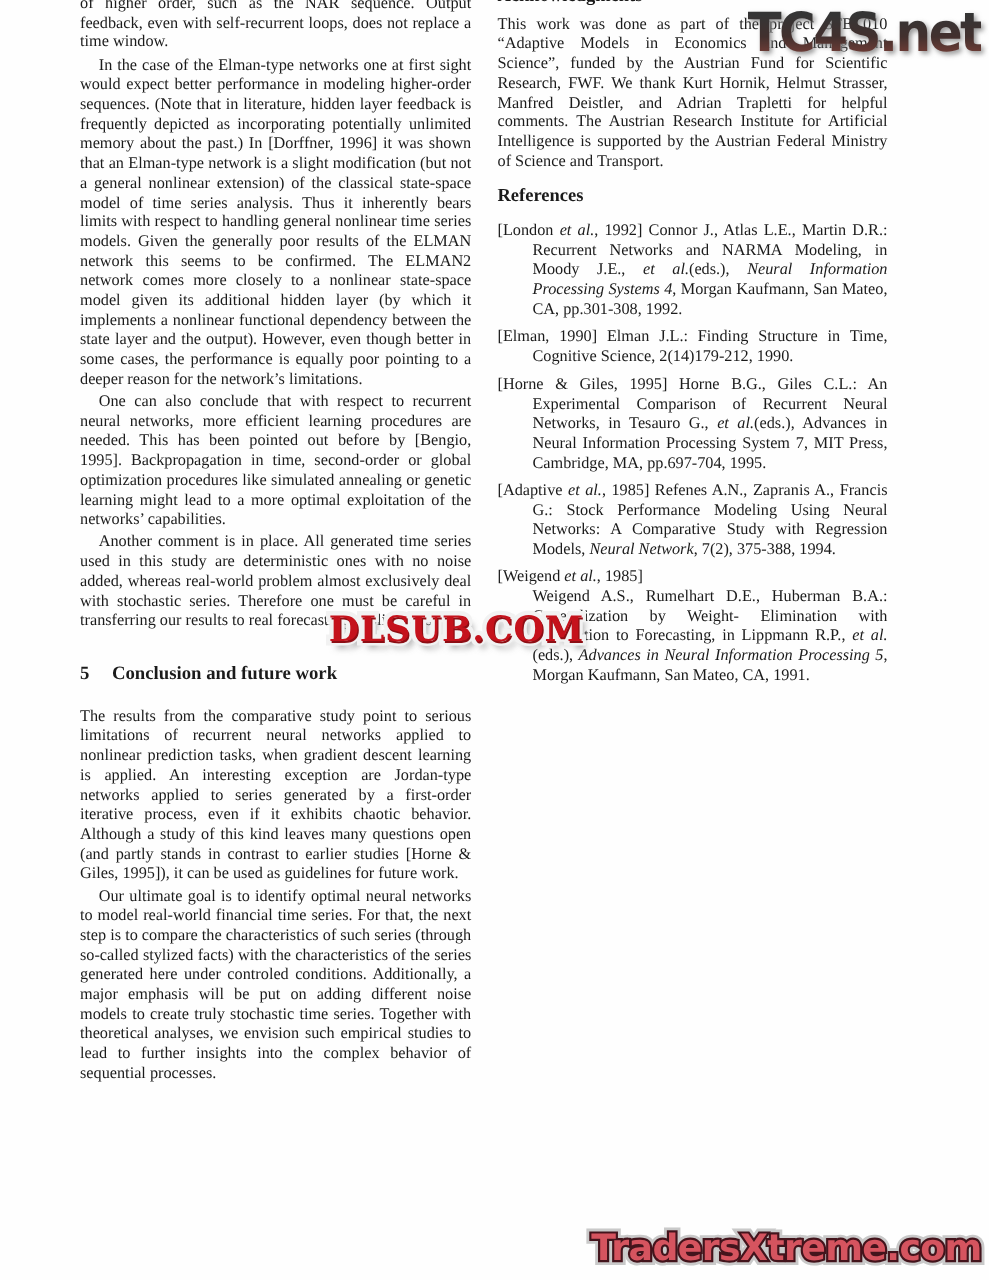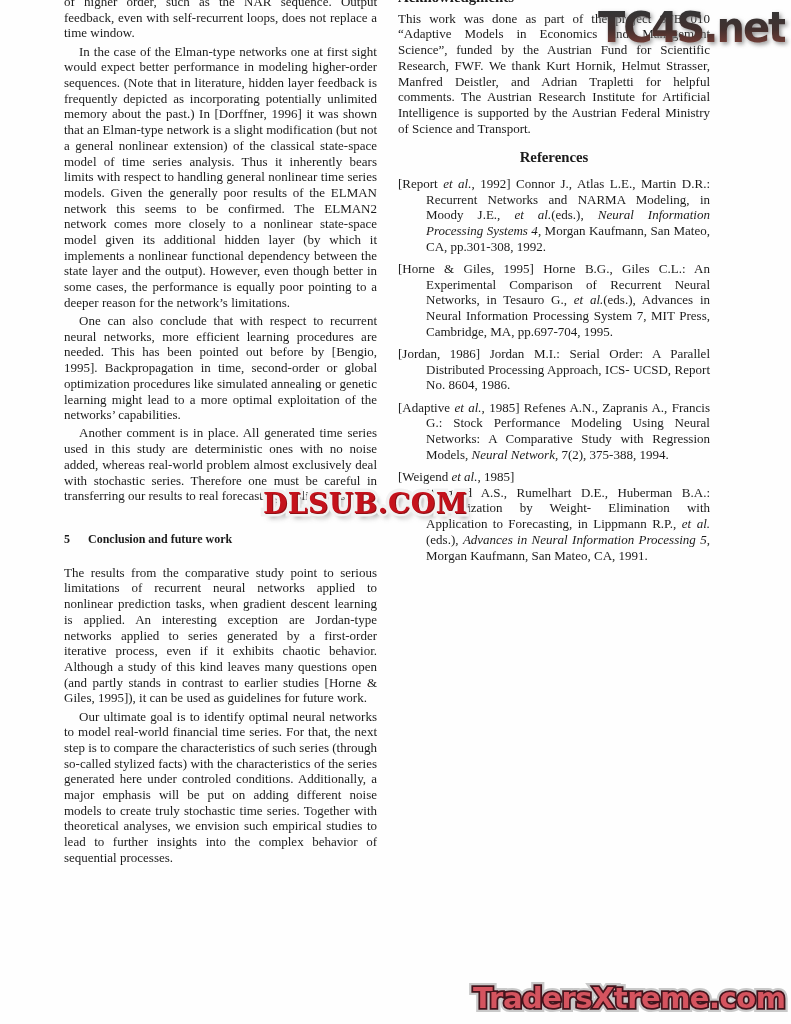--- a/index.html
+++ b/index.html
@@ -19,29 +19,29 @@
     line-height: 15.7px;
     text-align: justify;
   }
   .col-left  { left: 64px;  top: -6px;  width: 313px; }
   .col-right { left: 398px; top: -10px; width: 312px; }
 
   p.para { margin: 0 0 2.5px 0; }
   p.indent { text-indent: 15px; }
 
   .section-heading {
-    font-size: 12px;
+    font-size: 15px;
     font-weight: bold;
     margin: 28px 0 17px 0;
     text-align: left;
   }
   .section-number { margin-right: 18px; }
 
   .ack-heading  { font-size: 14.8px; font-weight: bold; margin: 0 0 5px 0; text-align: left; }
-  .refs-heading { font-size: 14.8px; font-weight: bold; margin: 14px 0 10px 0; text-align: center; }
+  .refs-heading { font-size: 14.8px; font-weight: bold; margin: 14px 0 10px 0; text-align: left; }
 
   .ref-entry {
     margin: 0 0 6.5px 0;
     padding-left: 28px;
     text-indent: -28px;
   }
   .ref-entry em { font-style: italic; }
 
   
   .wm { position: absolute; white-space: nowrap; }
@@ -129,23 +129,23 @@
         <p class="para indent">Our ultimate goal is to identify optimal neural networks to model real-world financial time series. For that, the next step is to compare the characteristics of such series (through so-called stylized facts) with the characteristics of the series generated here under controled conditions. Additionally, a major emphasis will be put on adding different noise models to create truly stochastic time series. Together with theoretical analyses, we envision such empirical studies to lead to further insights into the complex behavior of sequential processes.</p>
       </div>
   </div>
 
   <div class="col col-right">
     <h2 class="ack-heading">Acknowledgments</h2>
     <p class="para">This work was done as part of the project SFB 010 “Adaptive Models in Economics and Management Science”, funded by the Austrian Fund for Scientific Research, FWF. We thank Kurt Hornik, Helmut Strasser, Manfred Deistler, and Adrian Trapletti for helpful comments. The Austrian Research Institute for Artificial Intelligence is supported by the Austrian Federal Ministry of Science and Transport.</p>
 
     <h2 class="refs-heading">References</h2>
     <div id="refs">
-        <div class="ref-entry"><span>[Report </span><em>et al.</em><span>, 1992] Connor J., Atlas L.E., Martin D.R.: Recurrent Networks and NARMA Modeling, in Moody J.E., </span><em>et al.</em><span>(eds.), </span><em>Neural Information Processing Systems 4</em><span>, Morgan Kaufmann, San Mateo, CA, pp.301-308, 1992.</span></div>
+        <div class="ref-entry"><span>[London </span><em>et al.</em><span>, 1992] Connor J., Atlas L.E., Martin D.R.: Recurrent Networks and NARMA Modeling, in Moody J.E., </span><em>et al.</em><span>(eds.), </span><em>Neural Information Processing Systems 4</em><span>, Morgan Kaufmann, San Mateo, CA, pp.301-308, 1992.</span></div>
+        <div class="ref-entry"><span>[Elman, 1990] Elman J.L.: Finding Structure in Time, Cognitive Science, 2(14)179-212, 1990.</span></div>
         <div class="ref-entry"><span>[Horne &amp; Giles, 1995] Horne B.G., Giles C.L.: An Experimental Comparison of Recurrent Neural Networks, in Tesauro G., </span><em>et al.</em><span>(eds.), Advances in Neural Information Processing System 7, MIT Press, Cambridge, MA, pp.697-704, 1995.</span></div>
-        <div class="ref-entry"><span>[Jordan, 1986] Jordan M.I.: Serial Order: A Parallel Distributed Processing Approach, ICS- UCSD, Report No. 8604, 1986.</span></div>
         <div class="ref-entry"><span>[Adaptive </span><em>et al.</em><span>, 1985] Refenes A.N., Zapranis A., Francis G.: Stock Performance Modeling Using Neural Networks: A Comparative Study with Regression Models, </span><em>Neural Network</em><span>, 7(2), 375-388, 1994.</span></div>
         <div class="ref-entry"><span>[Weigend </span><em>et al.</em><span>, 1985]</span><br><span>Weigend A.S., Rumelhart D.E., Huberman B.A.: Generalization by Weight- Elimination with Application to Forecasting, in Lippmann R.P., </span><em>et al.</em><span>(eds.), </span><em>Advances in Neural Information Processing 5</em><span>, Morgan Kaufmann, San Mateo, CA, 1991.</span></div>
       </div>
   </div>
 
   <div class="wm wm-tc4s">TC4S.net</div>
 
   <div class="wm wm-dlsub">
     <span class="dlsub-stroke">DLSUB.COM</span>
     <span class="dlsub-fill">DLSUB.COM</span>

